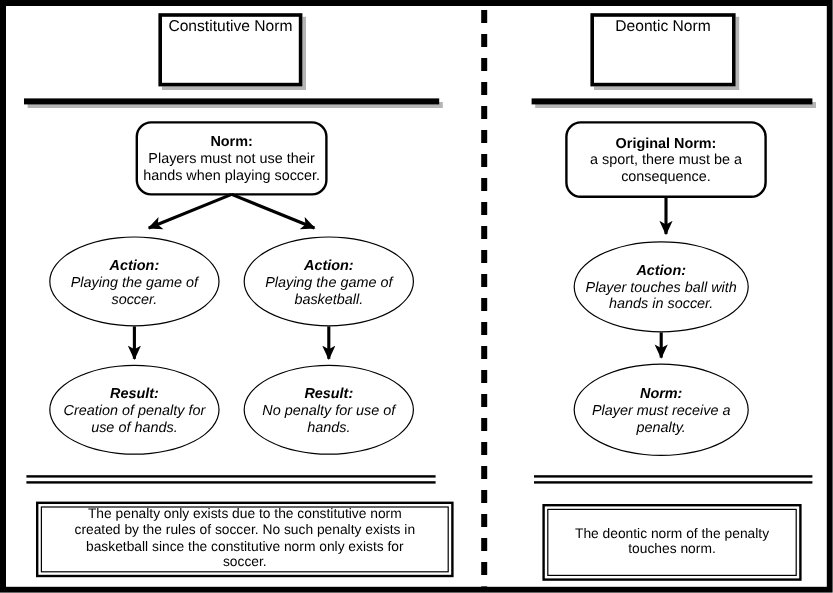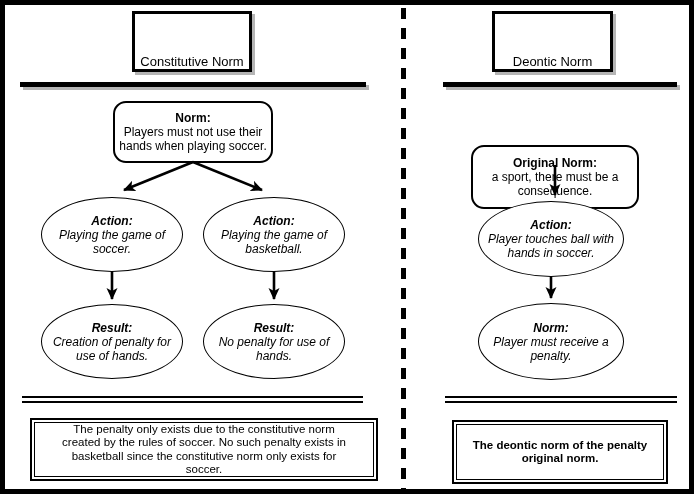--- a/index.html
+++ b/index.html
@@ -11,21 +11,21 @@
     background:#fff;
     font-family:"Liberation Sans","DejaVu Sans",sans-serif;
     color:#000;
     overflow:hidden;
   }
   .abs{position:absolute;box-sizing:border-box;}
   .title-box{
     border:3px solid #000;
     background:#fff;
     box-shadow:3px 3px 0 #b5b5b5;
-    display:flex;align-items:flex-end;justify-content:center;
+    display:flex;align-items:flex-start;justify-content:center;
     font-size:13px;
     text-align:center;
   }
   .hr-bar{
     background:#000;
     box-shadow:3px 3px 0 #b5b5b5;
   }
   .round-box{
     border:2px solid #000;border-radius:13px;background:#fff;
     display:flex;flex-direction:column;align-items:center;justify-content:center;
@@ -112,44 +112,44 @@
       <div class="caption-line">soccer.</div>
     </div>
   </div>
 
   <div class="abs title-box" style="left:487px;top:6px;width:121px;height:61px;">
     <span>Deontic Norm</span>
   </div>
 
   <div class="abs hr-bar" style="left:438px;top:77px;width:234px;height:5px;"></div>
 
-  <div class="abs round-box" style="left:466px;top:96px;width:168px;height:64px;margin-top:44px;">
+  <div class="abs round-box" style="left:466px;top:96px;width:168px;height:64px;">
     <div class="node-label">Original Norm:</div>
     <div class="node-line">a sport, there must be a</div>
     <div class="node-line">consequence.</div>
   </div>
 
   <div class="abs ellipse" style="left:473px;top:196px;width:146px;height:76px;">
     <div class="node-label">Action:</div>
     <div class="node-line">Player touches ball with</div>
     <div class="node-line">hands in soccer.</div>
   </div>
 
   <div class="abs ellipse" style="left:473px;top:298px;width:146px;height:77px;">
     <div class="node-label">Norm:</div>
     <div class="node-line">Player must receive a</div>
     <div class="node-line">penalty.</div>
   </div>
 
   <div class="abs sep-double" style="left:440px;top:391px;width:232px;"></div>
 
-  <div class="abs caption-outer" style="left:447px;top:415px;width:216px;height:64px;font-weight:bold;">
+  <div class="abs caption-outer" style="left:447px;top:415px;width:216px;height:64px;">
     <div class="caption-inner">
       <div class="caption-line">The deontic norm of the penalty</div>
-      <div class="caption-line">original norm.</div>
+      <div class="caption-line">touches norm.</div>
     </div>
   </div>
 
   <svg class="arrow-layer" width="684" height="484" viewBox="0 0 684 484">
     <defs>
       <marker id="ah" markerUnits="userSpaceOnUse" markerWidth="14" markerHeight="13" refX="11" refY="6" orient="auto">
         <path d="M0,0.5 L12,6 L0,11.5 L3,6 Z" fill="#000"></path>
       </marker>
     </defs>
     <line x1="188" y1="157" x2="119" y2="185" stroke="#000" stroke-width="2.6" marker-end="url(#ah)"></line>

